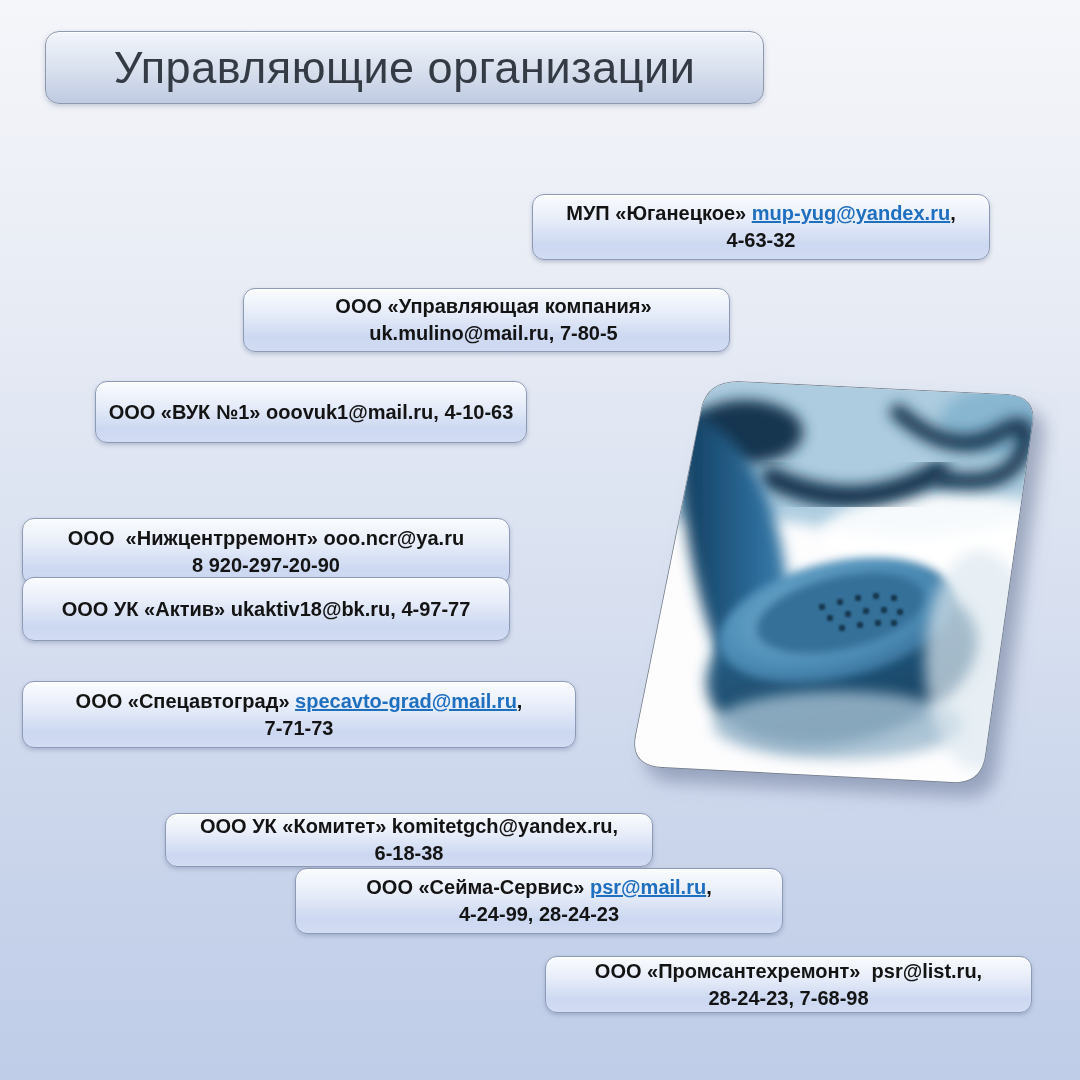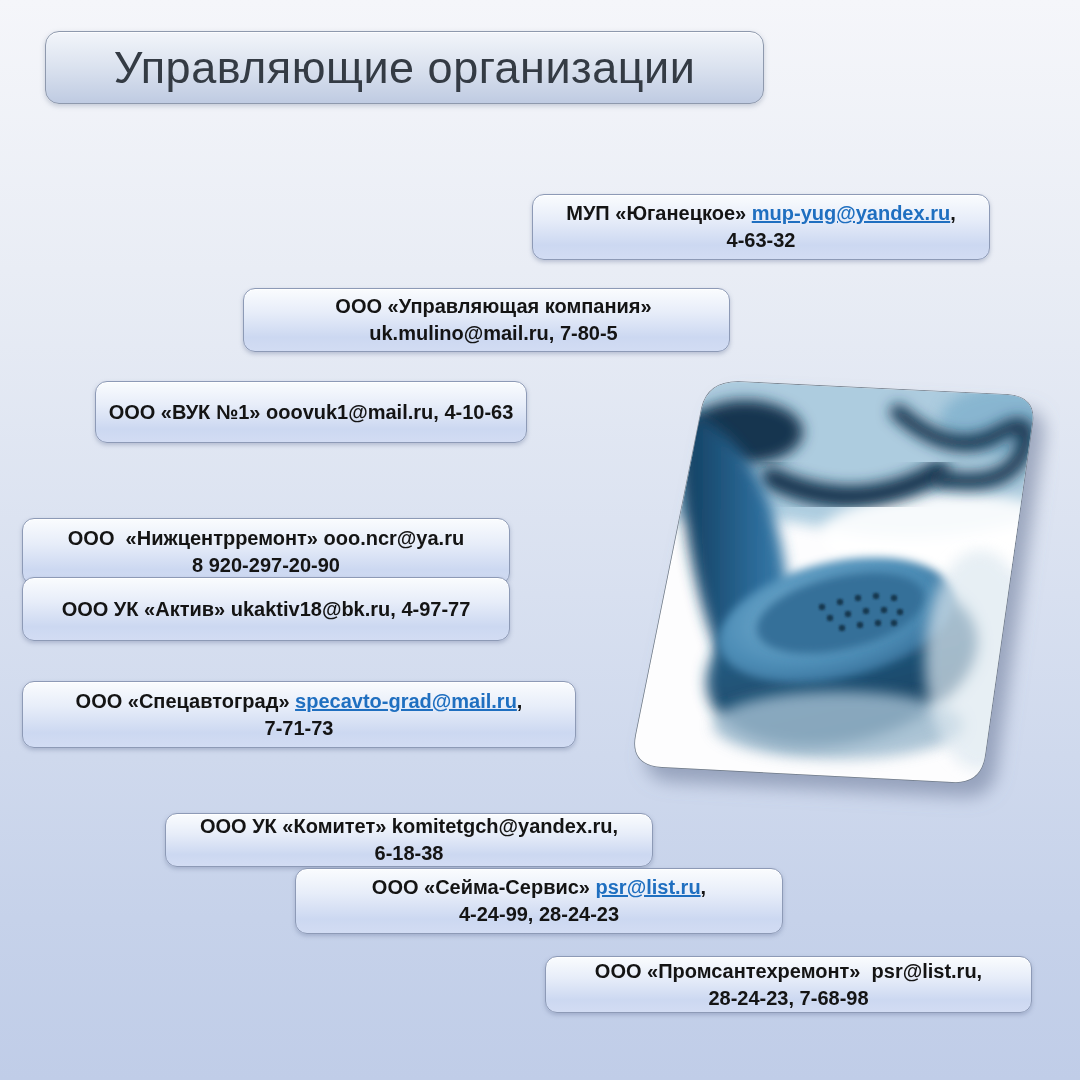--- a/index.html
+++ b/index.html
@@ -67,21 +67,21 @@
       </div>
       <div class="box box6">
         <div class="line"><span>ООО «Спецавтоград» </span><a href="#" class="email-link">specavto-grad@mail.ru</a><span>,</span></div>
         <div class="line"><span>7-71-73</span></div>
       </div>
       <div class="box box7">
         <div class="line"><span>ООО УК «Комитет» komitetgch@yandex.ru,</span></div>
         <div class="line"><span>6-18-38</span></div>
       </div>
       <div class="box box8">
-        <div class="line"><span>ООО «Сейма-Сервис» </span><a href="#" class="email-link">psr@list.ru</a><span>,</span></div>
+        <div class="line"><span>ООО «Сейма-Сервис» </span><a href="#" class="email-link">psr@mail.ru</a><span>,</span></div>
         <div class="line"><span>4-24-99, 28-24-23</span></div>
       </div>
       <div class="box box9">
         <div class="line"><span>ООО «Промсантехремонт»  psr@list.ru,</span></div>
         <div class="line"><span>28-24-23, 7-68-98</span></div>
       </div>
     </div>
 
   <div class="phone-wrap">
     <svg width="460" height="470" viewBox="0 0 460 470">

